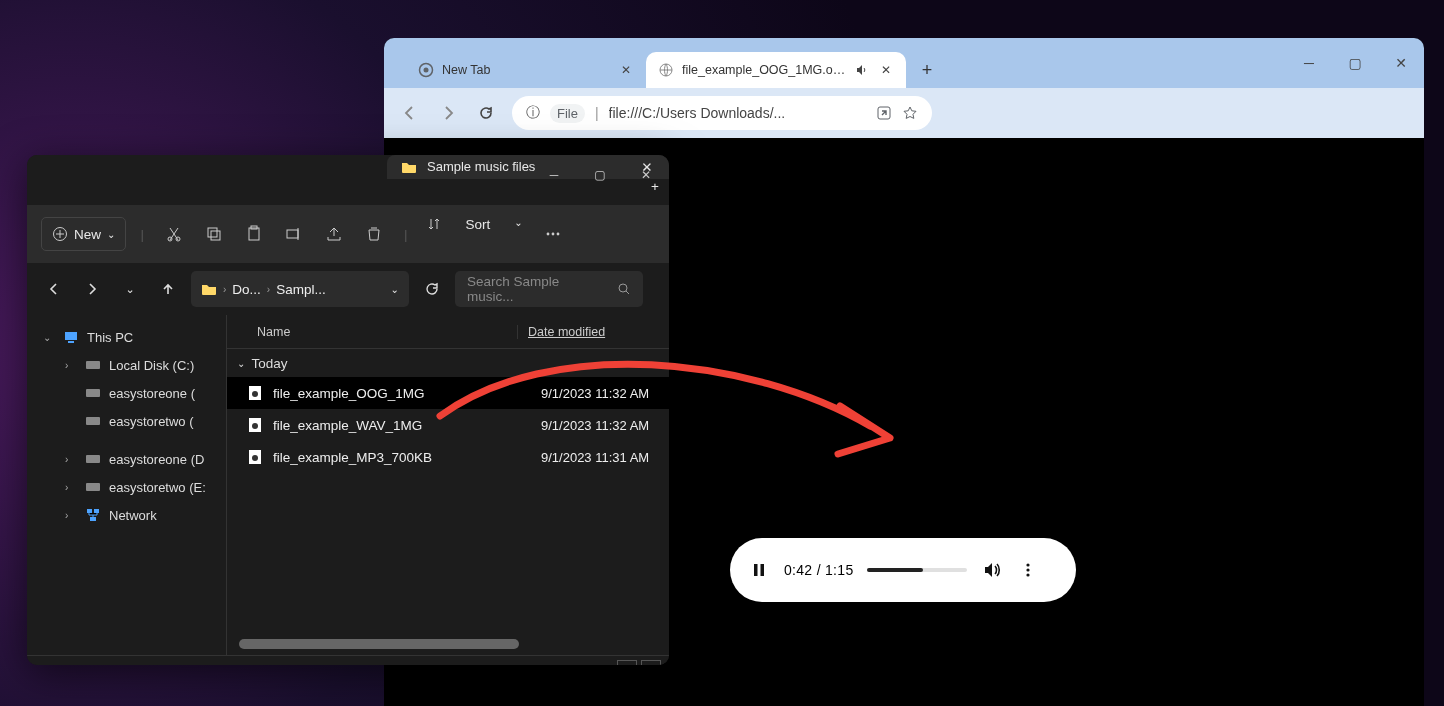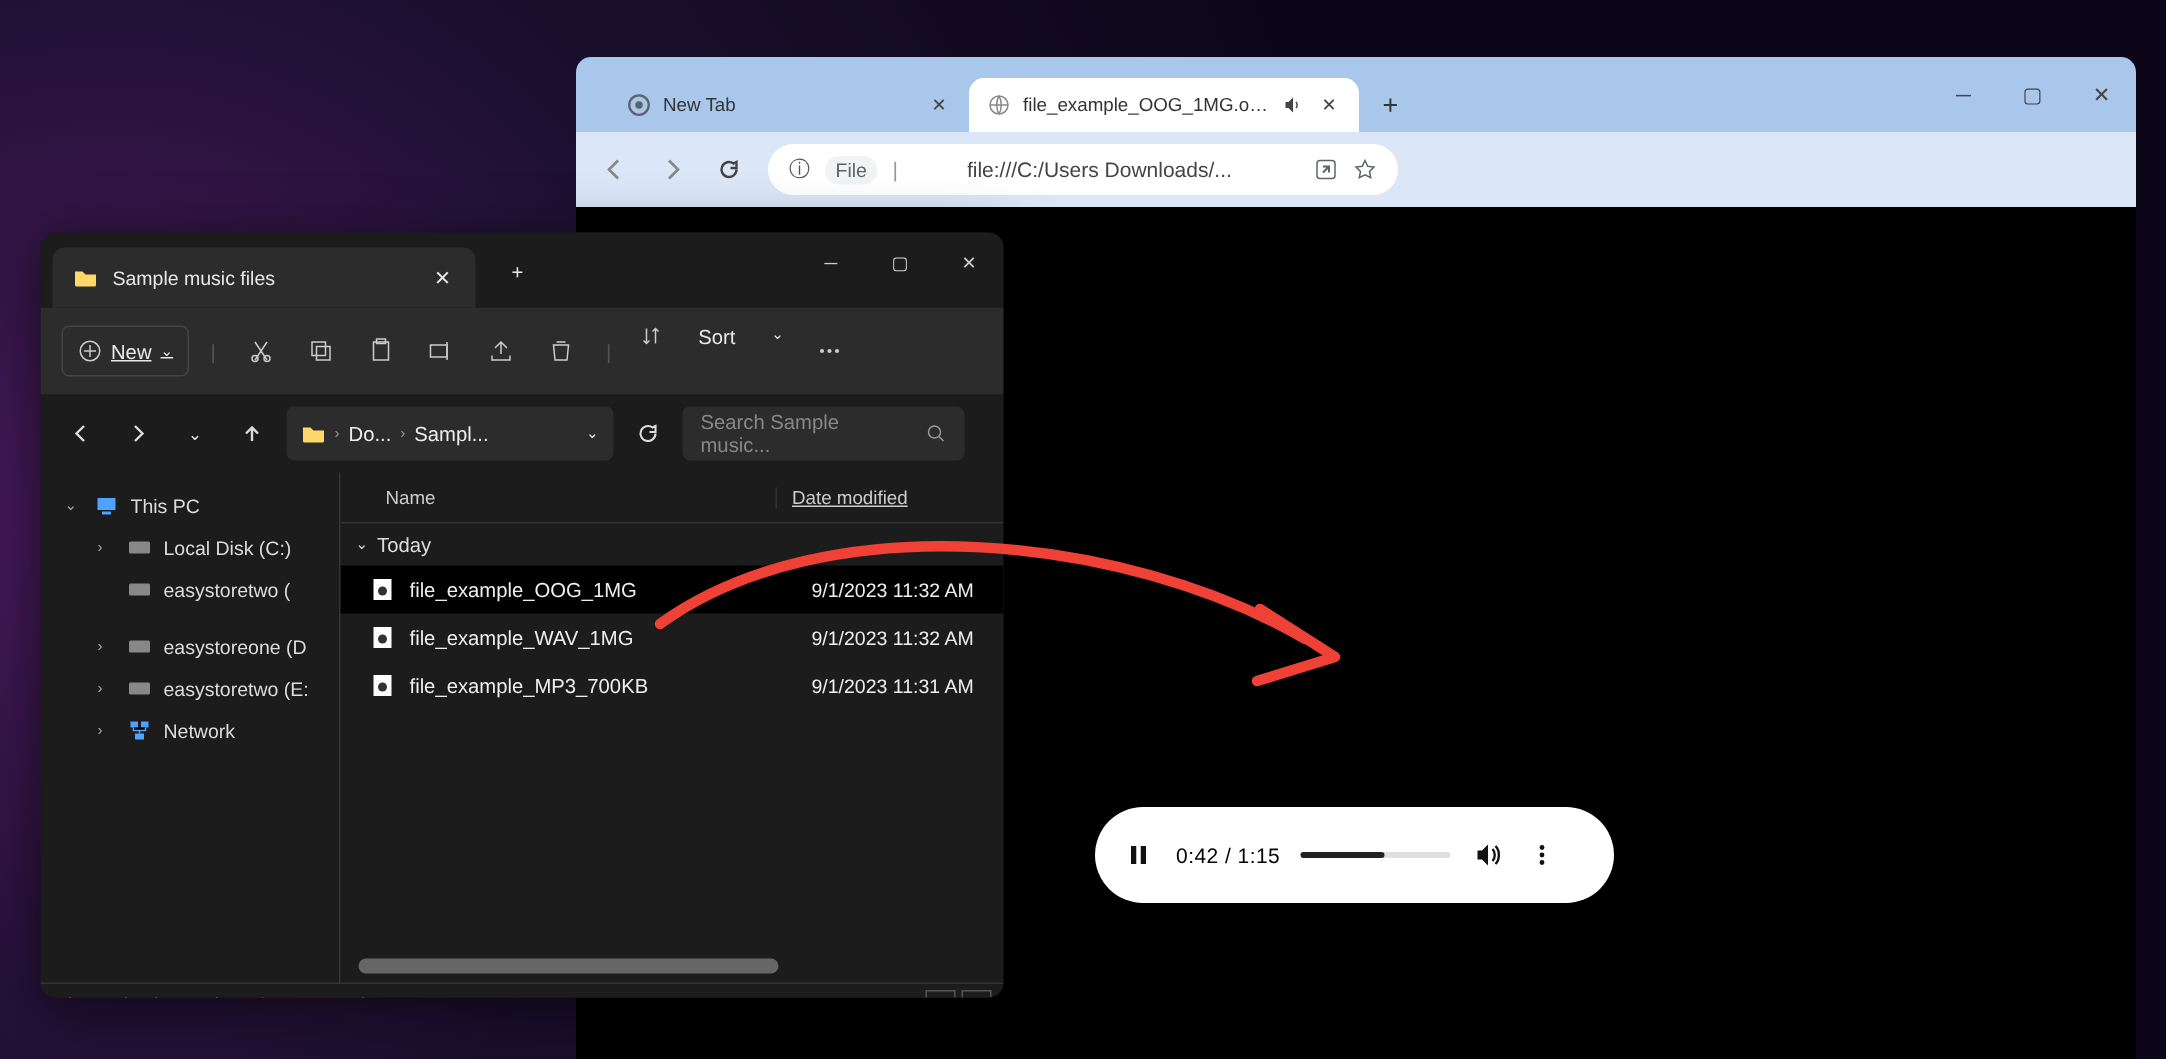--- a/index.html
+++ b/index.html
@@ -69,21 +69,21 @@
   height: 34px;
   background:#fff;
   border-radius: 17px;
   display:flex; align-items:center;
   padding: 0 14px; gap:10px;
   font-size:14px; color:#333;
 }
 .omnibox .lock { color:#555; }
 .omnibox .file-chip { background:#f1f3f4; padding:2px 7px; border-radius:12px; font-size:13px; color:#5f6368; }
 .omnibox .sep { color:#999; }
-.omnibox .url { flex:1; white-space:nowrap; overflow:hidden; text-overflow:ellipsis; color:#444;margin-left:36px; }
+.omnibox .url { flex:1; white-space:nowrap; overflow:hidden; text-overflow:ellipsis; color:#444; }
 .omnibox .share, .omnibox .star { color:#5f6368; }
 
 .chrome-content { position:relative; width:100%; height: calc(100% - 100px); background:#000; }
 
 .audio-player {
   position:absolute;
   left: 346px; top: 400px;
   width: 346px; height: 64px;
   background:#fff; border-radius: 32px;
   display:flex; align-items:center;
@@ -107,20 +107,21 @@
   overflow:hidden;
   box-shadow: 0 8px 40px rgba(0,0,0,.6);
   color:#e8e8e8;
   font-size:13.5px;
 }
 .exp-titlebar {
   height: 50px;
   background:#1c1c1c;
   display:flex; align-items:flex-end;
   position:relative;
+  flex-direction:column;
 }
 .exp-tab {
   margin-left: 8px;
   height: 40px;
   background:#2c2c2c;
   border-radius: 8px 8px 0 0;
   display:flex; align-items:center;
   padding: 0 14px; gap:10px;
   width: 282px;
 }
@@ -132,21 +133,21 @@
 .exp-winctrl div { width:46px; height:40px; display:flex; align-items:center; justify-content:center; color:#ccc; font-size:12px; }
 
 .exp-toolbar {
   height: 58px; background:#2c2c2c;
   display:flex; align-items:center; gap: 8px;
   padding: 0 14px;
 }
 .exp-new-btn {
   height:34px; padding:0 10px;
   border:1px solid #444; border-radius:5px;
-  display:flex; align-items:center; gap:6px;text-decoration:underline;
+  display:flex; align-items:center; gap:6px;
 }
 .exp-toolbar .sep { color:#555; margin:0 6px; }
 .exp-ico-btn { width:32px; height:32px; display:flex; align-items:center; justify-content:center; }
 .exp-sort-btn { display:flex; align-items:flex-start; gap:24px; padding:0 6px; height:34px; }
 
 .exp-navbar {
   height: 52px; background:#1c1c1c;
   display:flex; align-items:center; gap:8px;
   padding: 0 12px;
 }
@@ -461,20 +462,29 @@
         <span>This PC</span>
       </div>
       <div class="exp-sidebar-item child">
         <span class="chev">›</span>
         <span class="ico">
             <svg width="16" height="12" viewBox="0 0 16 12">
               <rect x="1" y="2" width="14" height="8" rx="1" fill="#888"></rect>
             </svg>
           </span>
         <span>Local Disk (C:)</span>
+      </div>
+      <div class="exp-sidebar-item child">
+        <span class="chev"></span>
+        <span class="ico">
+            <svg width="16" height="12" viewBox="0 0 16 12">
+              <rect x="1" y="2" width="14" height="8" rx="1" fill="#888"></rect>
+            </svg>
+          </span>
+        <span>easystoreone (</span>
       </div>
       <div class="exp-sidebar-item child">
         <span class="chev"></span>
         <span class="ico">
             <svg width="16" height="12" viewBox="0 0 16 12">
               <rect x="1" y="2" width="14" height="8" rx="1" fill="#888"></rect>
             </svg>
           </span>
         <span>easystoretwo (</span>
       </div>

